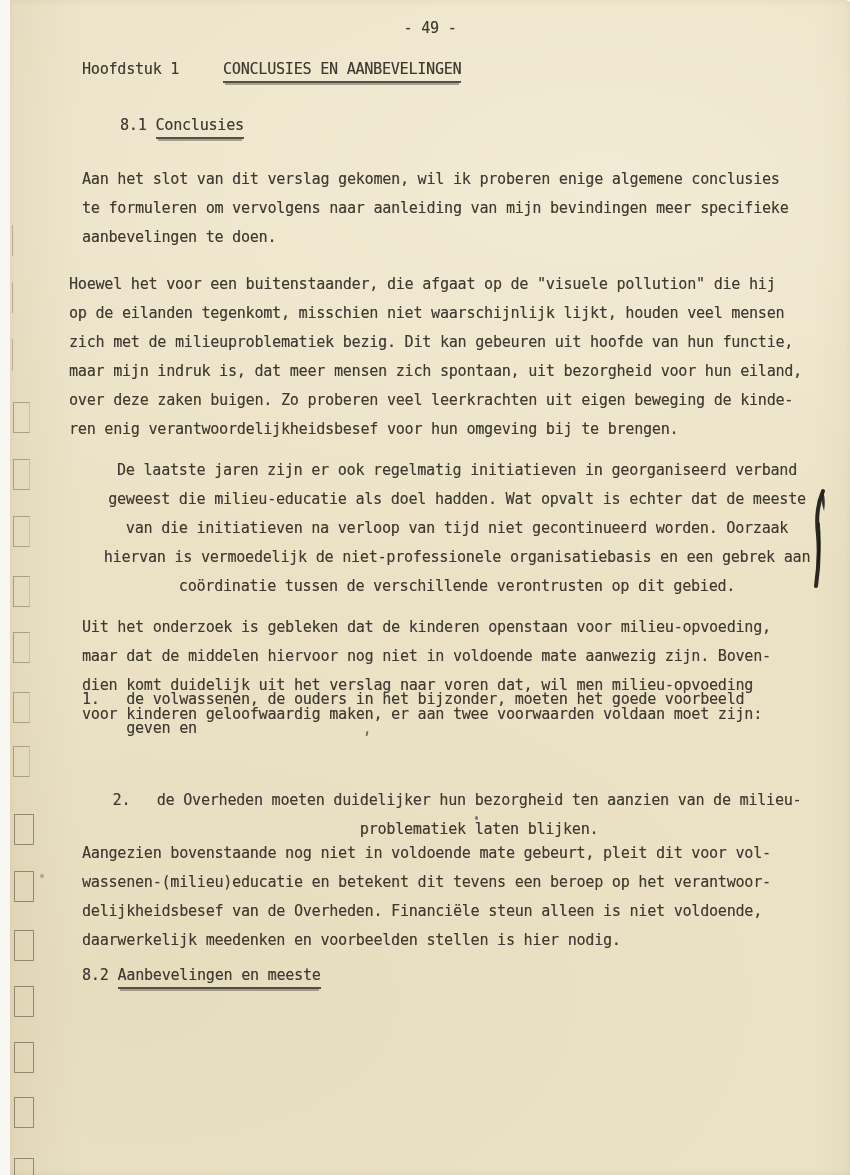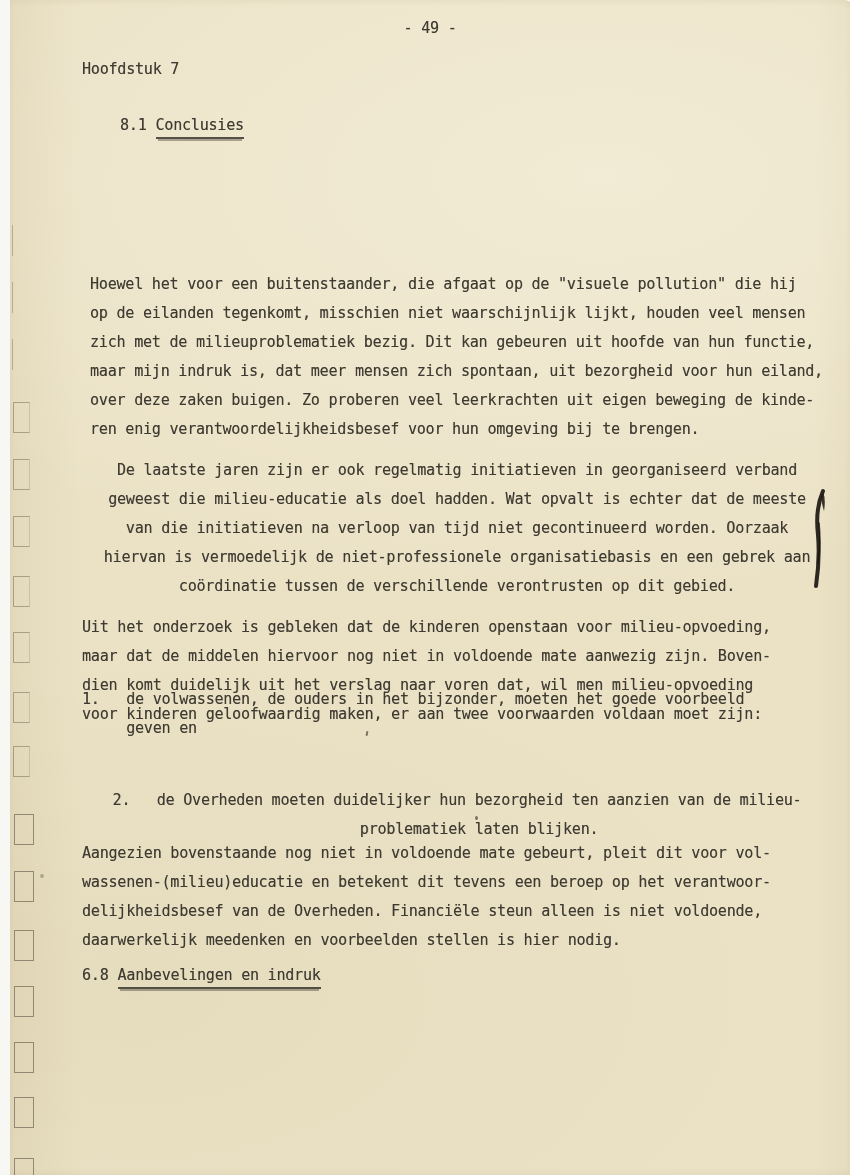--- a/index.html
+++ b/index.html
@@ -41,26 +41,30 @@
 <body>
 
 <div class="scan-strip left"></div>
 <div class="scan-strip right"></div>
 <div class="scan-grey"></div>
 
 <div class="page">
 
   <div class="t" style="left:360px;top:14px;width:120px;text-align:center;">- 49 -</div>
 
-  <div class="t" style="left:72px;top:55px;">Hoofdstuk 7</div>
+  <div class="t" style="left:72px;top:55px;">Hoofdstuk 1</div>
+  <div class="t" style="left:213px;top:55px;"><span class="u">CONCLUSIES EN AANBEVELINGEN</span></div>
 
   <div class="t" style="left:72px;top:111px;margin-left:38px;"><span class="num">8.1</span><span class="u">Conclusies</span></div>
 
+  <div class="t" style="left:72px;top:165px;width:745px;">Aan het slot van dit verslag gekomen, wil ik proberen enige algemene conclusies
+te formuleren om vervolgens naar aanleiding van mijn bevindingen meer specifieke
+aanbevelingen te doen.</div>
 
-  <div class="t" style="left:80px;top:270px;width:755px;">Hoewel het voor een buitenstaander, die afgaat op de "visuele pollution" die hij
+  <div class="t" style="left:59px;top:270px;width:755px;">Hoewel het voor een buitenstaander, die afgaat op de "visuele pollution" die hij
 op de eilanden tegenkomt, misschien niet waarschijnlijk lijkt, houden veel mensen
 zich met de milieuproblematiek bezig. Dit kan gebeuren uit hoofde van hun functie,
 maar mijn indruk is, dat meer mensen zich spontaan, uit bezorgheid voor hun eiland,
 over deze zaken buigen. Zo proberen veel leerkrachten uit eigen beweging de kinde-
 ren enig verantwoordelijkheidsbesef voor hun omgeving bij te brengen.</div>
 
   <div class="t" style="left:72px;top:456px;width:750px;text-align:center;">De laatste jaren zijn er ook regelmatig initiatieven in georganiseerd verband
 geweest die milieu-educatie als doel hadden. Wat opvalt is echter dat de meeste
 van die initiatieven na verloop van tijd niet gecontinueerd worden. Oorzaak
 hiervan is vermoedelijk de niet-professionele organisatiebasis en een gebrek aan
@@ -75,21 +79,21 @@
      geven en</div>
 
   <div class="t" style="left:72px;top:786px;width:750px;text-align:center;">2.   de Overheden moeten duidelijker hun bezorgheid ten aanzien van de milieu-
      problematiek laten blijken.</div>
 
   <div class="t" style="left:72px;top:839px;width:750px;">Aangezien bovenstaande nog niet in voldoende mate gebeurt, pleit dit voor vol-
 wassenen-(milieu)educatie en betekent dit tevens een beroep op het verantwoor-
 delijkheidsbesef van de Overheden. Financiële steun alleen is niet voldoende,
 daarwerkelijk meedenken en voorbeelden stellen is hier nodig.</div>
 
-  <div class="t" style="left:72px;top:961px;"><span class="num">6.8</span><span class="u">Aanbevelingen en indruk</span></div>
+  <div class="t" style="left:72px;top:961px;"><span class="num">8.2</span><span class="u">Aanbevelingen en meeste</span></div>
 
 
   <svg class="penmark" width="34" height="112" viewBox="0 0 34 112">
     <path d="M23,8 Q15,26 18,52 Q20,76 16,103" fill="none" stroke="#221e17" stroke-width="4" stroke-linecap="round" opacity="0.95"></path>
     <path d="M23,9 Q26,16 24,28 Q22,22 21,14 Z" fill="#221e17" opacity="0.9"></path>
     <path d="M19,40 Q21,58 18,80" fill="none" stroke="#16130e" stroke-width="1.6" stroke-linecap="round" opacity="0.8"></path>
   </svg>
 
   <div class="speck" style="left:356px;top:731px;width:2px;height:5px;transform:rotate(12deg);"></div>
   <div class="speck" style="left:465px;top:816px;width:3px;height:4px;border-radius:50%;"></div>

